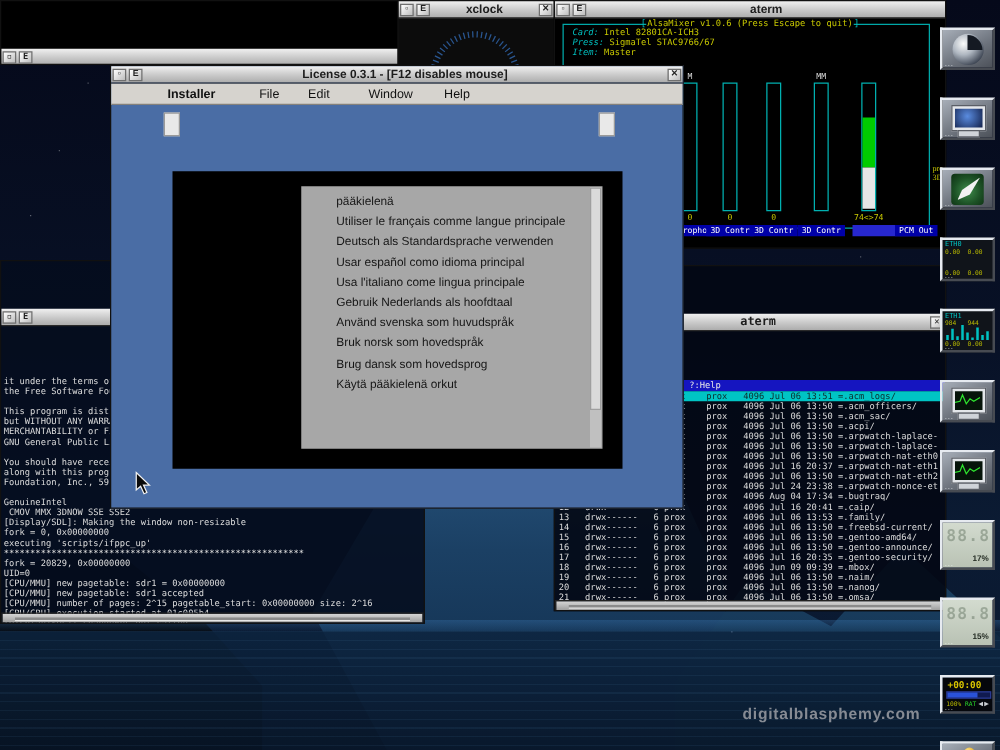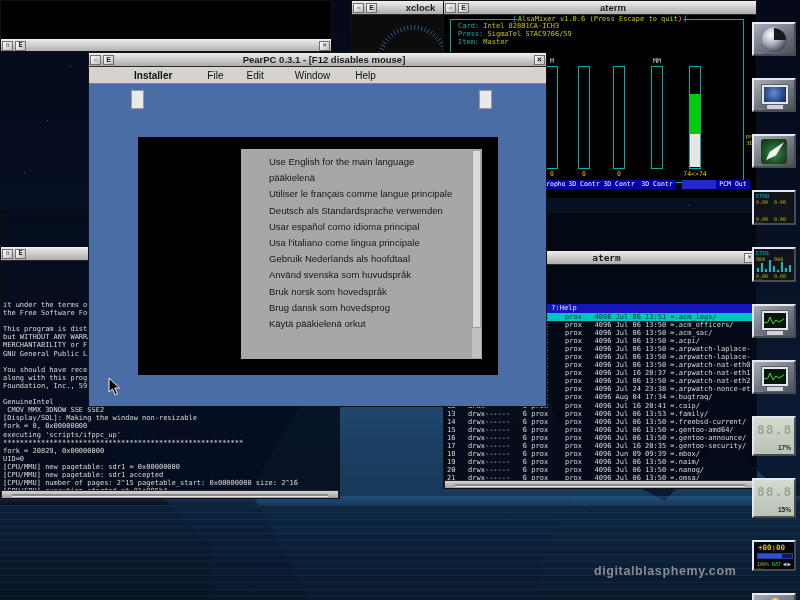--- a/index.html
+++ b/index.html
@@ -44,34 +44,34 @@
   
   .term{font-family:"DejaVu Sans Mono",monospace;white-space:pre;overflow:hidden;color:#dcdcdc;}
   .tline{height:8.1px;line-height:8.1px;font-size:7px;}
   .botbar{position:absolute;left:0;right:0;height:9px;
     background:linear-gradient(180deg,#d6d6d6,#9e9e9e);border:1px solid #222;box-sizing:border-box;}
   .botbar i{position:absolute;left:10px;right:10px;top:3px;height:2px;display:block;
     background:#8a8a8a;border-bottom:1px solid #e8e8e8;}
   
   #rxvt{left:0;top:0;width:330px;height:50px;z-index:3;background:#000;}
   
-  #xclock{left:351px;top:0;width:124px;height:55px;z-index:3;background:#0c0c0c;}
+  #xclock{left:318px;top:0;width:124px;height:55px;z-index:3;background:#0c0c0c;}
   
   #lterm{left:0;top:208px;width:338px;height:289px;z-index:2;background:rgba(5,12,30,.88);}
   #lterm .body{padding:2px 2px;}
   
   #amix{left:443px;top:0;width:312px;height:197px;z-index:4;background:#000;}
   .mixframe{position:absolute;left:6px;top:18px;width:292px;height:162px;
     border:1px solid #00a8a8;}
   .mixtitle{position:absolute;left:0;right:0;top:14px;text-align:center;
     font-family:"DejaVu Sans Mono",monospace;font-size:7px;}
   .mixtitle .br{color:#00bcbc;} .mixtitle .in{color:#c9c900;background:#000;padding:0 1px;}
   .mixinfo{position:absolute;left:14px;font-family:"DejaVu Sans Mono",monospace;font-size:7px;
     white-space:pre;}
-  .mixinfo .lab{color:#00bcbc;} .mixinfo .val{color:#c9c900;}
+  .mixinfo .lab{color:#00bcbc;font-style:italic;} .mixinfo .val{color:#c9c900;}
   .vbar{position:absolute;top:65px;width:12px;height:103px;border:1px solid #00b0b0;
     box-sizing:border-box;background:#000;}
   .vfill{position:absolute;width:10px;}
   .mute{position:absolute;top:56px;width:24px;text-align:center;color:#d8d8d8;
     font-family:"DejaVu Sans Mono",monospace;font-size:6.5px;}
   .mval{position:absolute;top:169px;width:44px;text-align:center;color:#c9c900;
     font-family:"DejaVu Sans Mono",monospace;font-size:6.5px;}
   .mlab{position:absolute;top:179px;height:9px;line-height:9px;text-align:center;color:#fff;
     background:#0000a8;font-family:"DejaVu Sans Mono",monospace;font-size:6.5px;white-space:nowrap;overflow:hidden;}
   .mlab.hot{background:#2727cf;}
@@ -228,21 +228,21 @@
 
   <div class="win" id="amix">
     <div class="tbar">
       <span class="tbtn">▫</span>
       <span class="tbtn">E</span>
       <span class="ttl">aterm</span>
     </div>
     <div class="mixframe"></div>
     <div class="mixtitle"><span class="br">[</span><span class="in">AlsaMixer v1.0.6 (Press Escape to quit)</span><span class="br">]</span></div>
     <div class="mixinfo" style="top:21px;"><span class="lab">Card:</span><span class="val"> </span><span class="val">Intel 82801CA-ICH3</span></div>
-    <div class="mixinfo" style="top:29px;"><span class="lab">Press:</span><span class="val"> </span><span class="val">SigmaTel STAC9766/59</span></div>
+    <div class="mixinfo" style="top:29px;"><span class="lab">Press:</span><span class="val"> </span><span class="val">SigmaTel STAC9766/67</span></div>
     <div class="mixinfo" style="top:37px;"><span class="lab">Item:</span><span class="val"> </span><span class="val">Master</span></div>
     <div id="channels">
         <div class="vbar" style="left: 102px;"></div>
         <div class="mute" style="left: 96px;">M</div>
         <div class="mval" style="left: 86px;">0</div>
         <div class="mlab" style="left: 82px; width: 52px;">Microphon</div>
         <div class="vbar" style="left: 134px;"></div>
         <div class="mval" style="left: 118px;">0</div>
         <div class="mlab" style="left: 121px; width: 38px;">3D Contr</div>
         <div class="vbar" style="left: 169px;"></div>
@@ -258,37 +258,36 @@
         <div class="mlab hot" style="left: 238px; width: 26px; padding-left: 28px;">PCM</div>
         <div class="mlab" style="left: 272px; width: 34px;">PCM Out</div>
       </div>
     <div class="pre3d">pre 3D</div>
   </div>
 
   <div class="win" id="pearpc">
     <div class="tbar">
       <span class="tbtn">▫</span>
       <span class="tbtn">E</span>
-      <span class="ttl">PearPC 0.3.1 - [F12 disables mouse]</span>
+      <span class="ttl">License 0.3.1 - [F12 disables mouse]</span>
       <span class="tbtn tclose">✕</span>
     </div>
     <div class="menubar" id="pearpc-menu">
         <span class="mi" style="margin-left: 45px; font-weight: bold;">Installer</span>
         <span class="mi" style="margin-left: 35px;">File</span>
         <span class="mi" style="margin-left: 23px;">Edit</span>
         <span class="mi" style="margin-left: 31px;">Window</span>
         <span class="mi" style="margin-left: 25px;">Help</span>
       </div>
     <div style="position:relative;height:323px;">
       <div class="whitetab" style="left:42px;top:6px;"></div>
       <div class="whitetab" style="left:390px;top:6px;"></div>
       <div class="macscreen">
         <div class="langpanel">
           <div class="langlist" id="langlist">
-              <div class="langitem">Use English for the main language</div>
               <div class="langitem">pääkielenä</div>
               <div class="langitem">Utiliser le français comme langue principale</div>
               <div class="langitem">Deutsch als Standardsprache verwenden</div>
               <div class="langitem">Usar español como idioma principal</div>
               <div class="langitem">Usa l'italiano come lingua principale</div>
               <div class="langitem">Gebruik Nederlands als hoofdtaal</div>
               <div class="langitem">Använd svenska som huvudspråk</div>
               <div class="langitem">Bruk norsk som hovedspråk</div>
               <div class="langitem">Brug dansk som hovedsprog</div>
               <div class="langitem">Käytä pääkielenä orkut</div>

